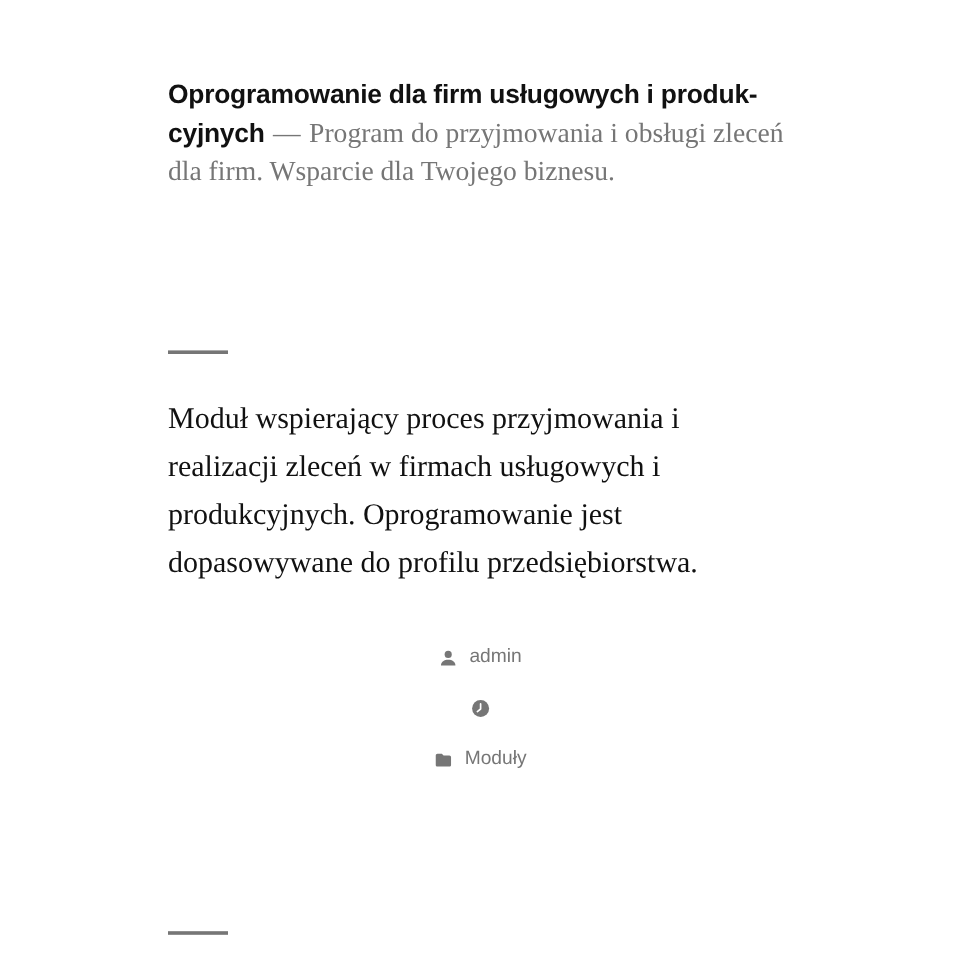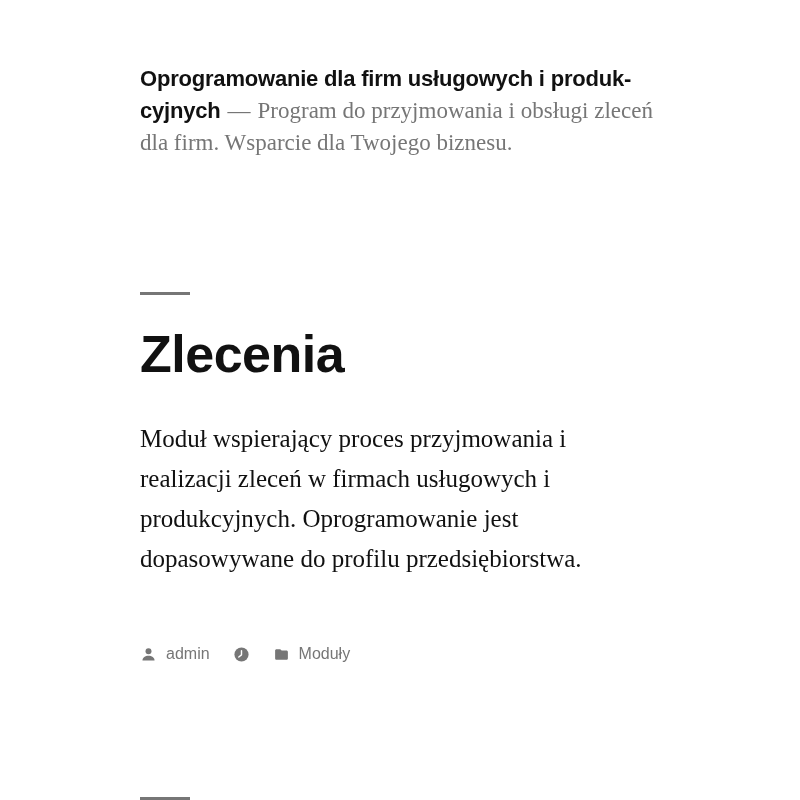--- a/index.html
+++ b/index.html
@@ -57,27 +57,28 @@
   }
   .entry-excerpt {
     margin-top: 35px;
     font-family: "Liberation Serif", serif;
     font-size: 25px;
     line-height: 40px;
     color: #111111;
   }
   
   .entry-meta {
-    margin-top: 64px;
+    margin-top: 47px;
     display: flex;
     align-items: center;
     gap: 23px;
     font-size: 16px;
     line-height: 22px;
     color: #767676;
+    flex-direction: column;
   }
   .meta-item {
     display: flex;
     align-items: center;
     gap: 9px;
     cursor: pointer;
   }
   .meta-item svg { display: block; flex: 0 0 auto; }
   
   .rule-next { margin-top: 132px; }
@@ -91,21 +92,20 @@
     <div class="site-branding">
       <span class="site-title">Oprogramowanie dla firm usługowych i produk­cyjnych</span><span class="title-sep">—</span><span class="site-description">Program do przyjmowania i obsługi zle­ceń dla firm. Wsparcie dla Twojego biznesu.</span>
     </div>
   </header>
 
   <main>
 
     <article>
       <div class="entry-rule rule-first"></div>
 
-      <h2 class="entry-title">Zlecenia</h2>
 
       <p class="entry-excerpt">Moduł wspierający proces przyjmowania i realizacji zleceń w firmach usługowych i produkcyjnych. Oprogramowanie jest dopasowywane do profilu przedsiębiorstwa.</p>
 
       <div class="entry-meta">
 
         <span class="meta-item">
           <span>
             <svg width="17" height="17" viewBox="0 0 24 24" fill="#767676" aria-hidden="true">
               <circle cx="12" cy="7.5" r="4.2"></circle>
               <path d="M3.5 20.5c0-4.2 3.9-6.6 8.5-6.6s8.5 2.4 8.5 6.6z"></path>

